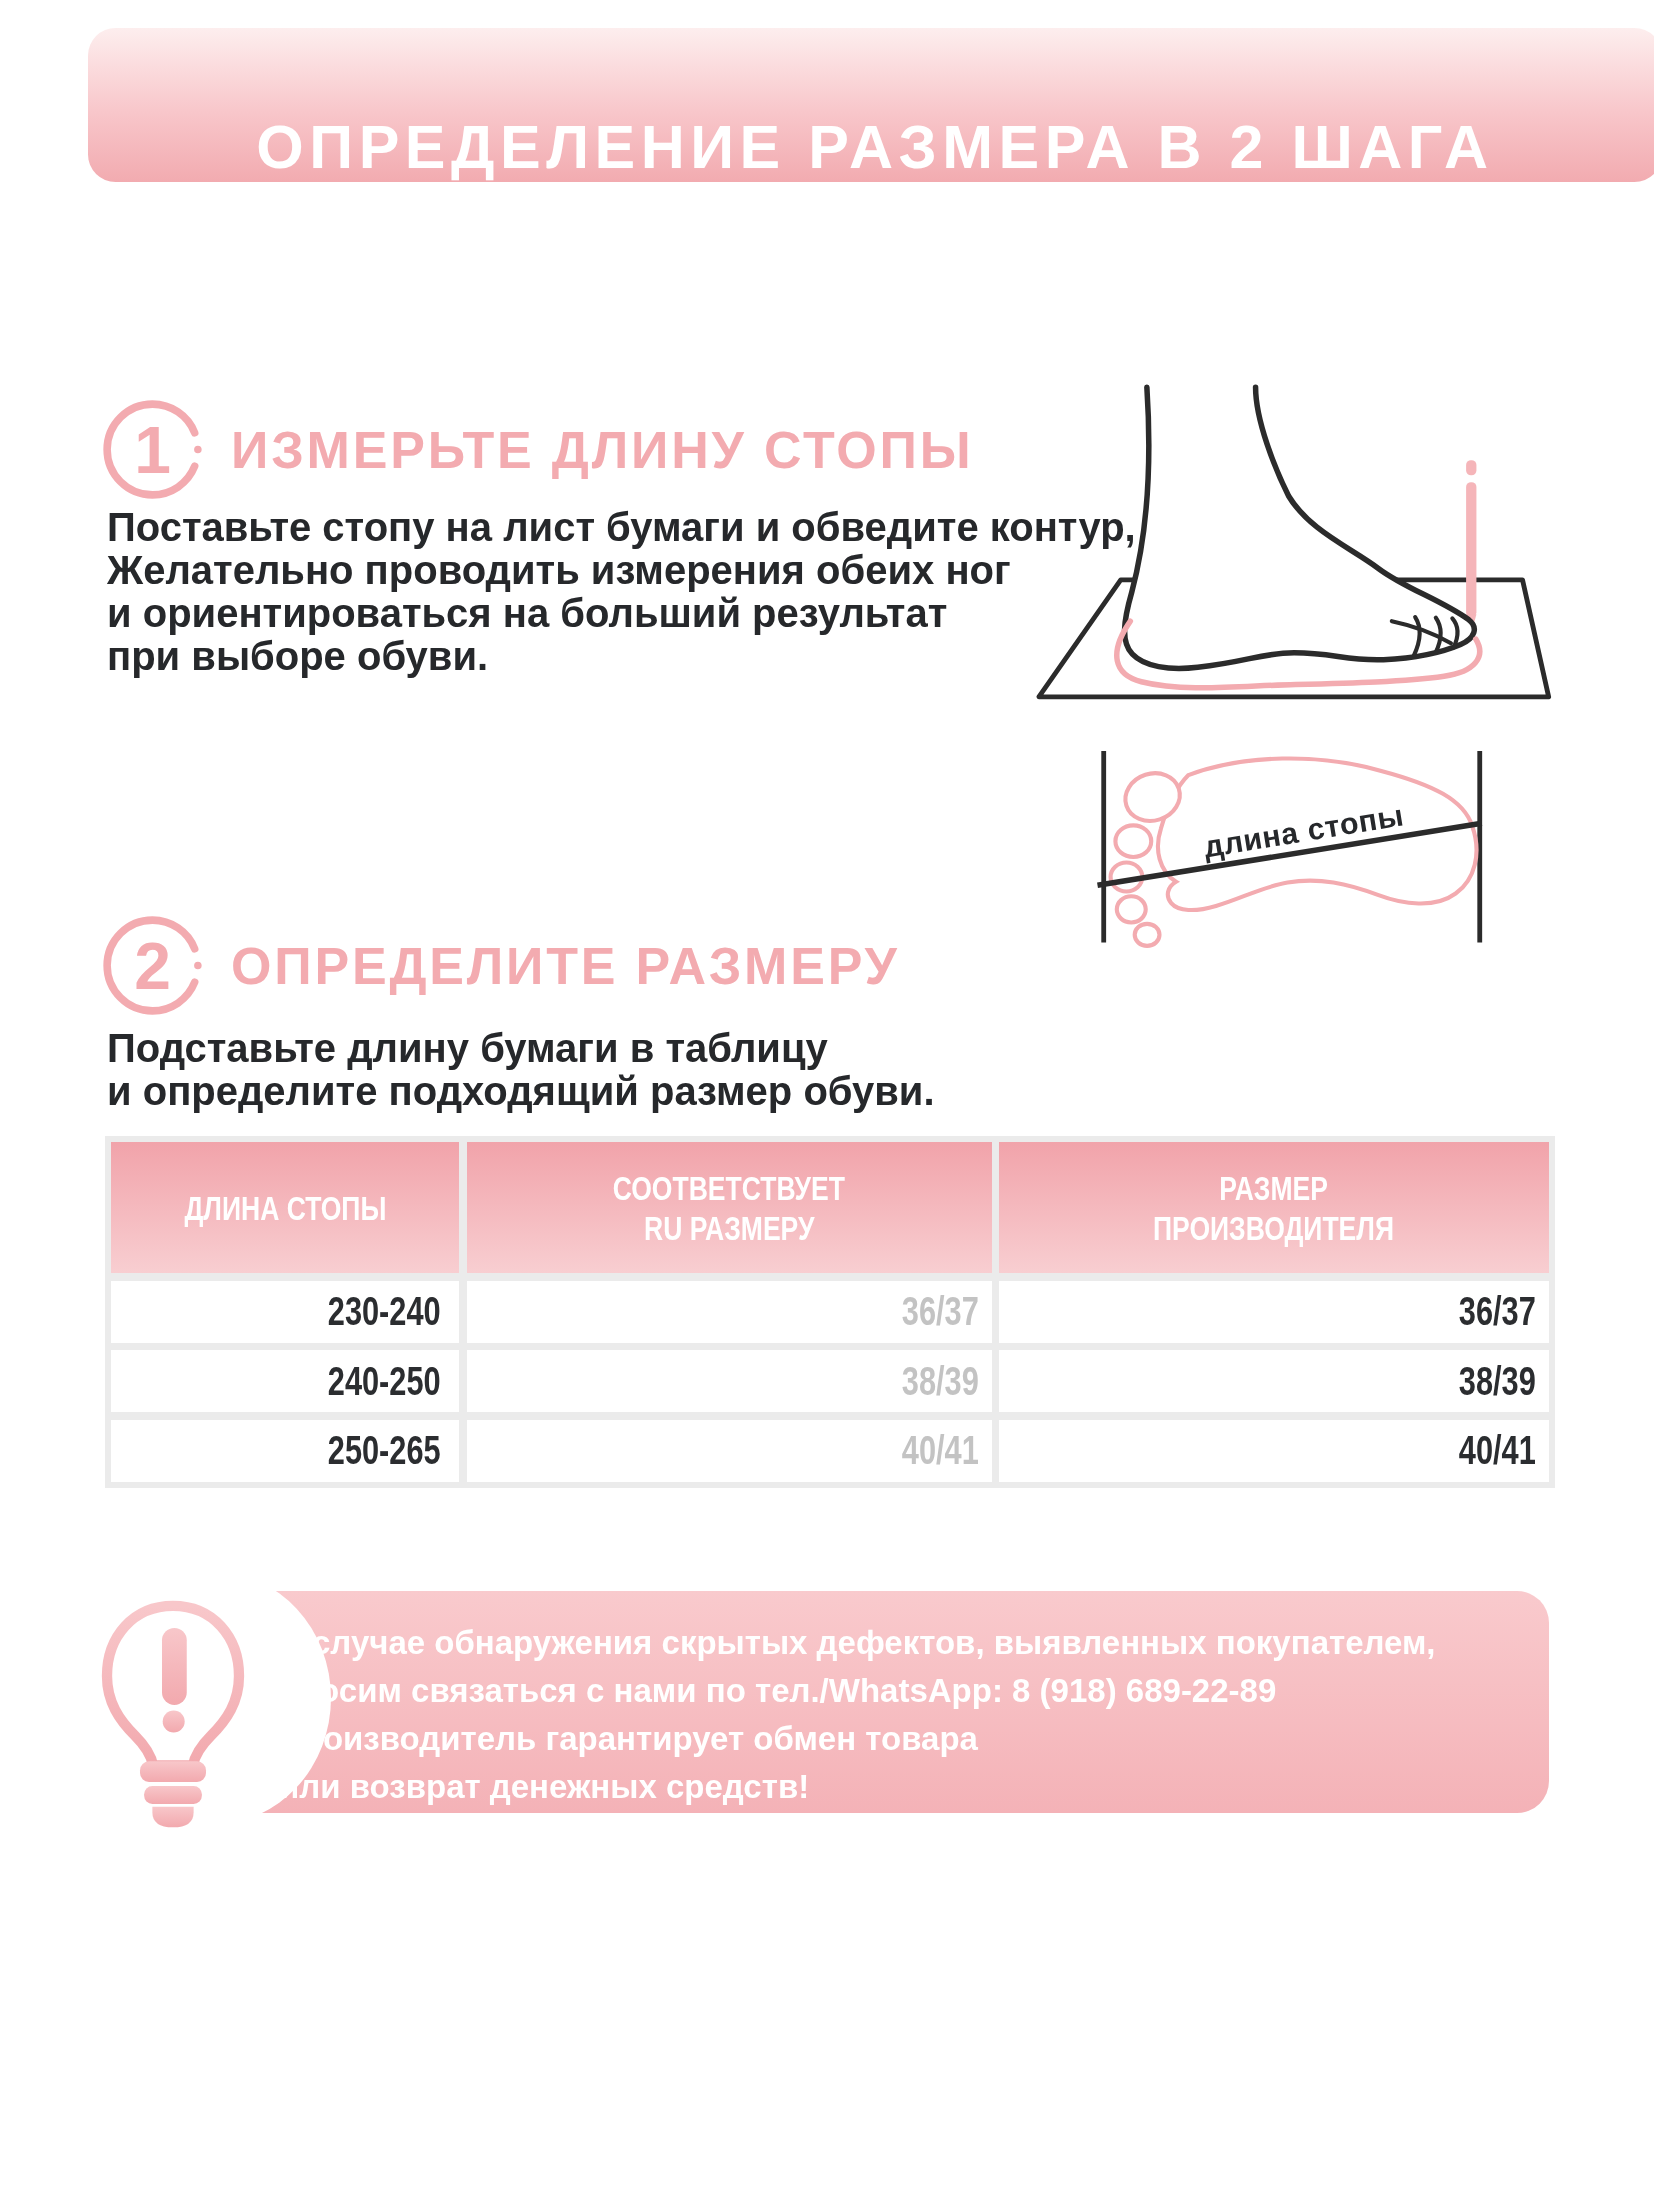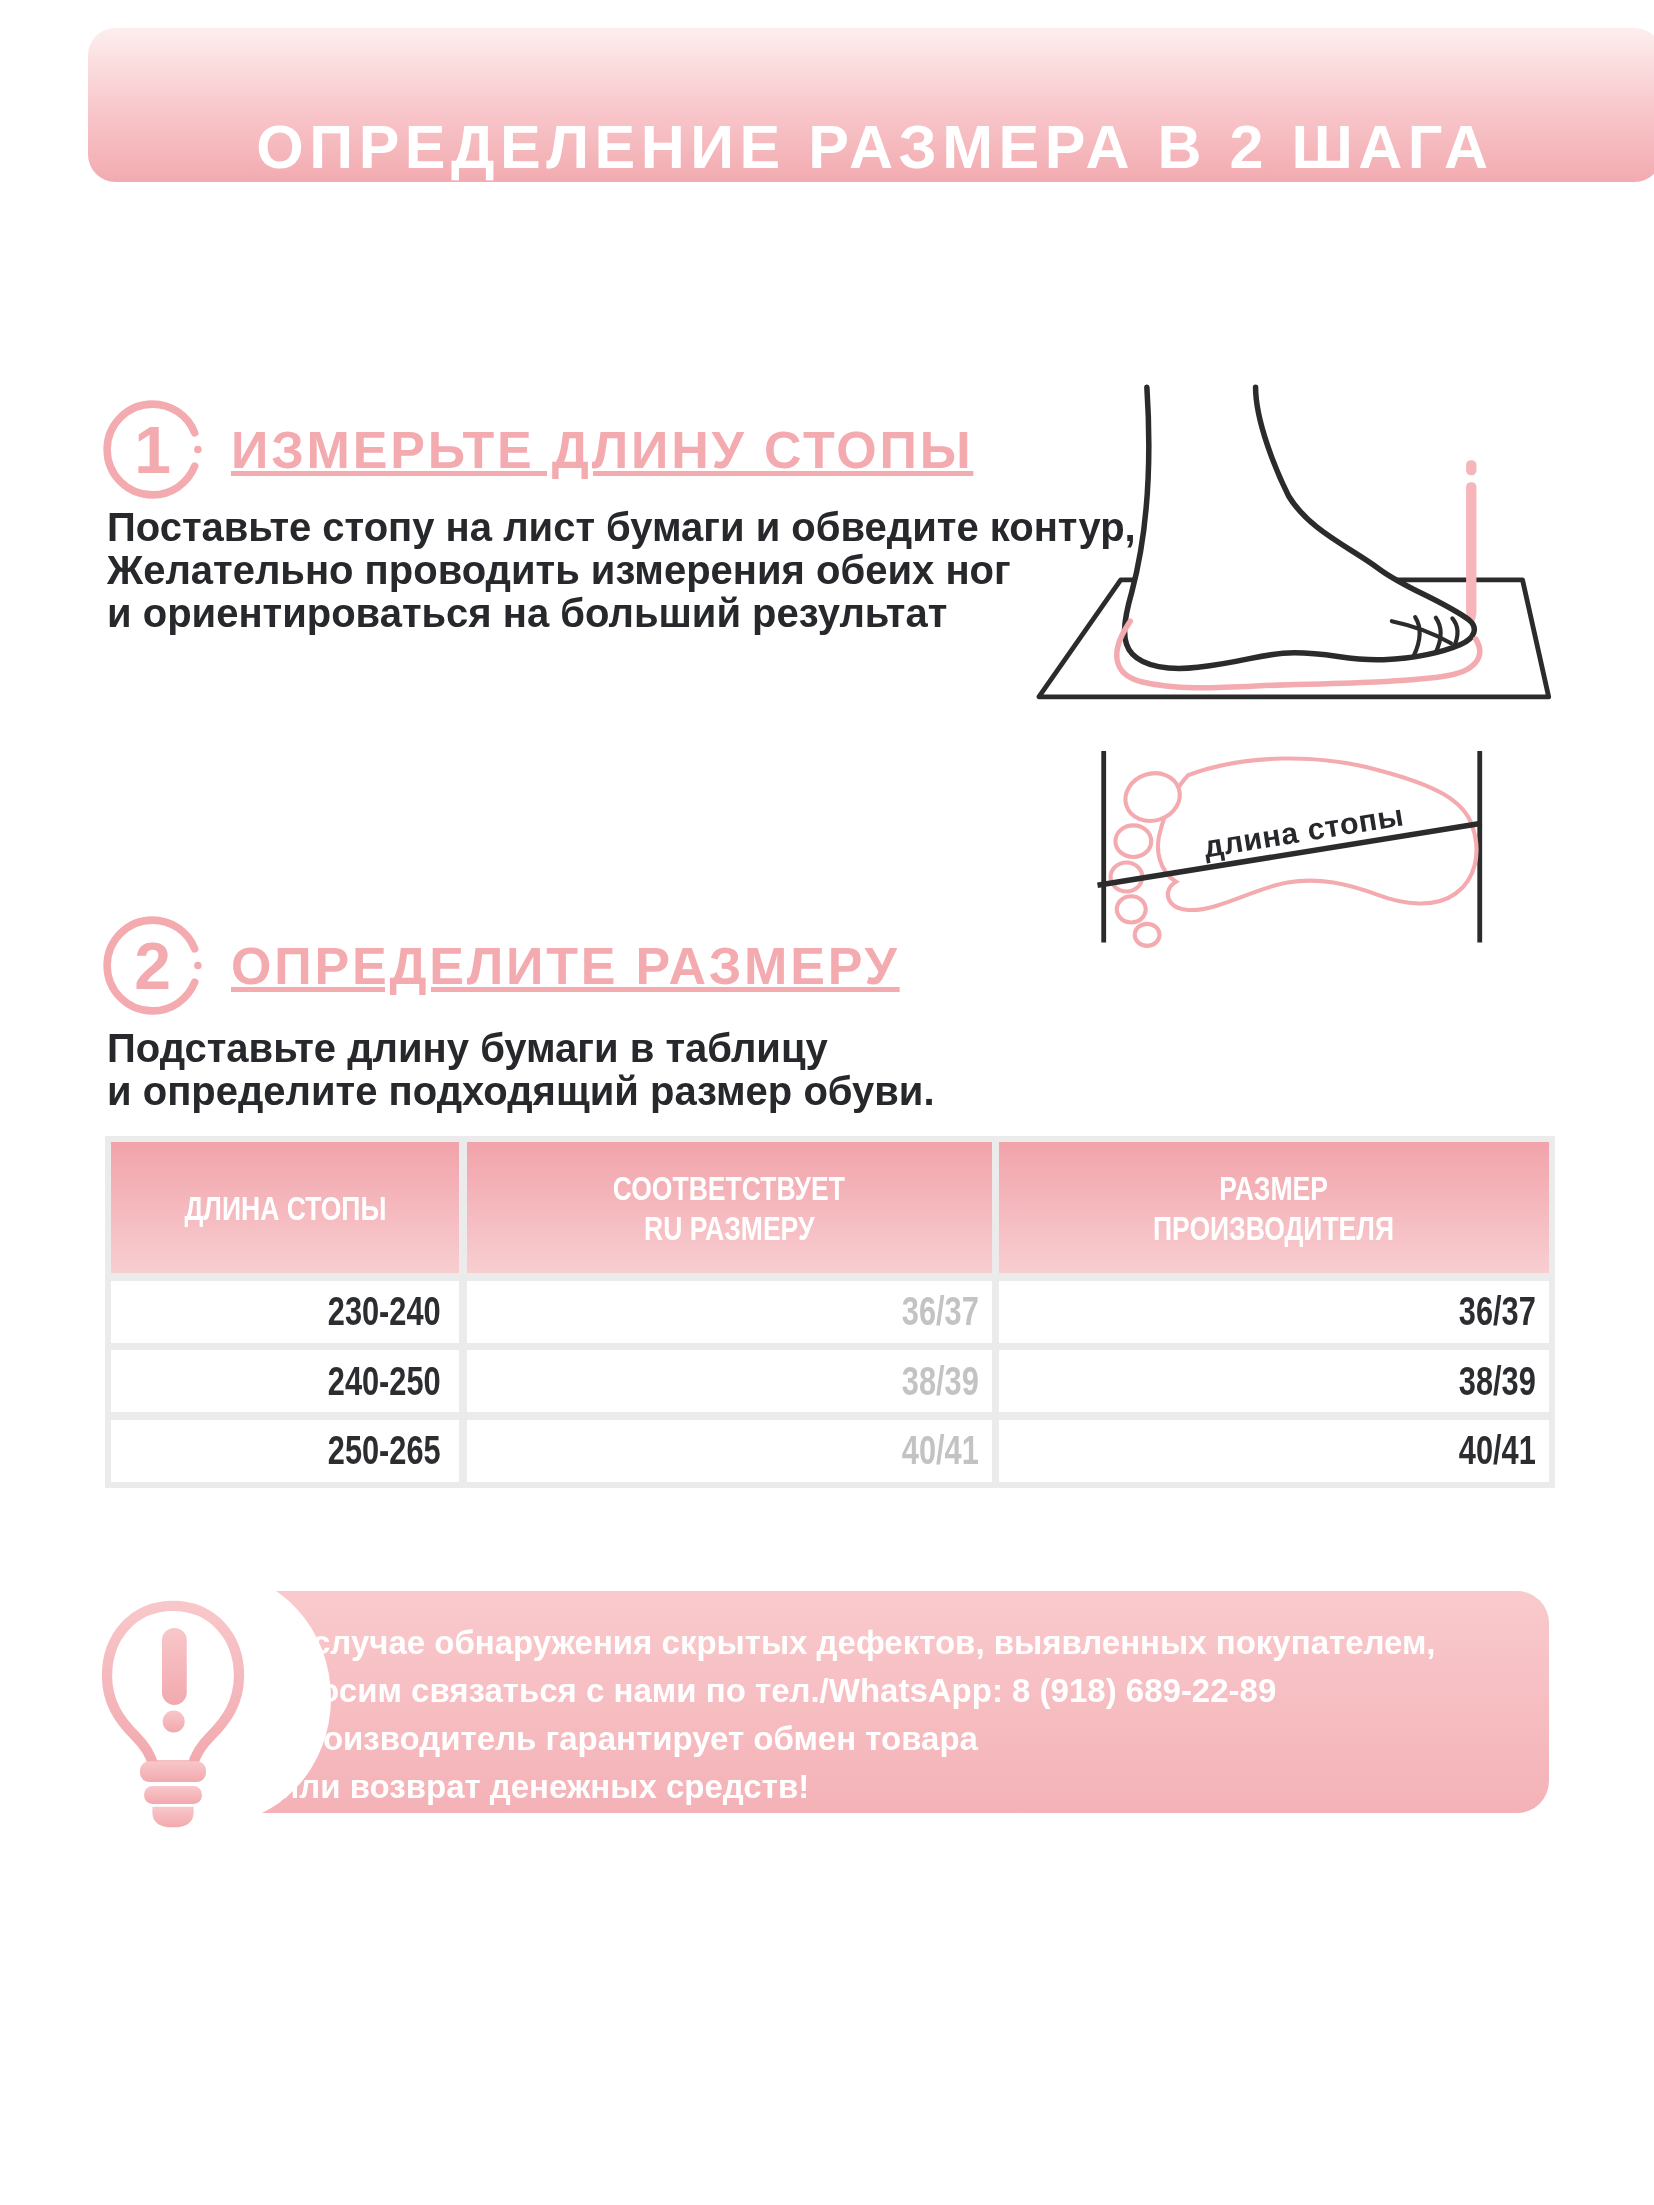--- a/index.html
+++ b/index.html
@@ -28,21 +28,21 @@
   #step2-head { left:103px; top:916px; }
   .step-circle { position:relative; width:99px; height:99px; flex:0 0 auto; }
   .step-circle svg { display:block; }
   .step-num {
     position:absolute; inset:0;
     display:flex; align-items:center; justify-content:center;
     color:#f3abb0; font-size:66px; font-weight:bold;
   }
   .step-title {
     color:#f3abb0; font-size:52px; font-weight:bold;
-    letter-spacing:2.8px; white-space:nowrap;text-decoration:underline;
+    letter-spacing:2.8px; white-space:nowrap;
   }
   .para { position:absolute; color:#26282b; font-size:40px; font-weight:600; }
   .para div { line-height:43px; white-space:nowrap; }
   #para1 { left:107px; top:506px; }
   #para2 { left:107px; top:1027px; }
   
   .illu1 { position:absolute; left:1020px; top:379px; }
   .illu2 { position:absolute; left:1092px; top:739px; }
   
   .size-table {
@@ -96,20 +96,21 @@
     </svg>
     <div class="step-num">1</div>
   </div>
   <div class="step-title">ИЗМЕРЬТЕ ДЛИНУ СТОПЫ</div>
 </div>
 
 <div class="para" id="para1">
   <div>Поставьте стопу на лист бумаги и обведите контур,</div>
   <div>Желательно проводить измерения обеих ног</div>
   <div>и ориентироваться на больший результат</div>
+  <div>при выборе обуви.</div>
 </div>
 
 <div class="illu1">
   <svg width="606" height="344" viewBox="0 0 880 500">
 
     <polygon points="27,462 146,292 730,292 768,462" fill="#ffffff" stroke="#2b2b2b" stroke-width="7" stroke-linejoin="round"></polygon>
 
     <g>
       <rect x="648" y="118" width="15" height="22" rx="7" fill="#f5b5b9"></rect>
       <rect x="648" y="150" width="15" height="196" rx="7" fill="#f5b5b9"></rect>

